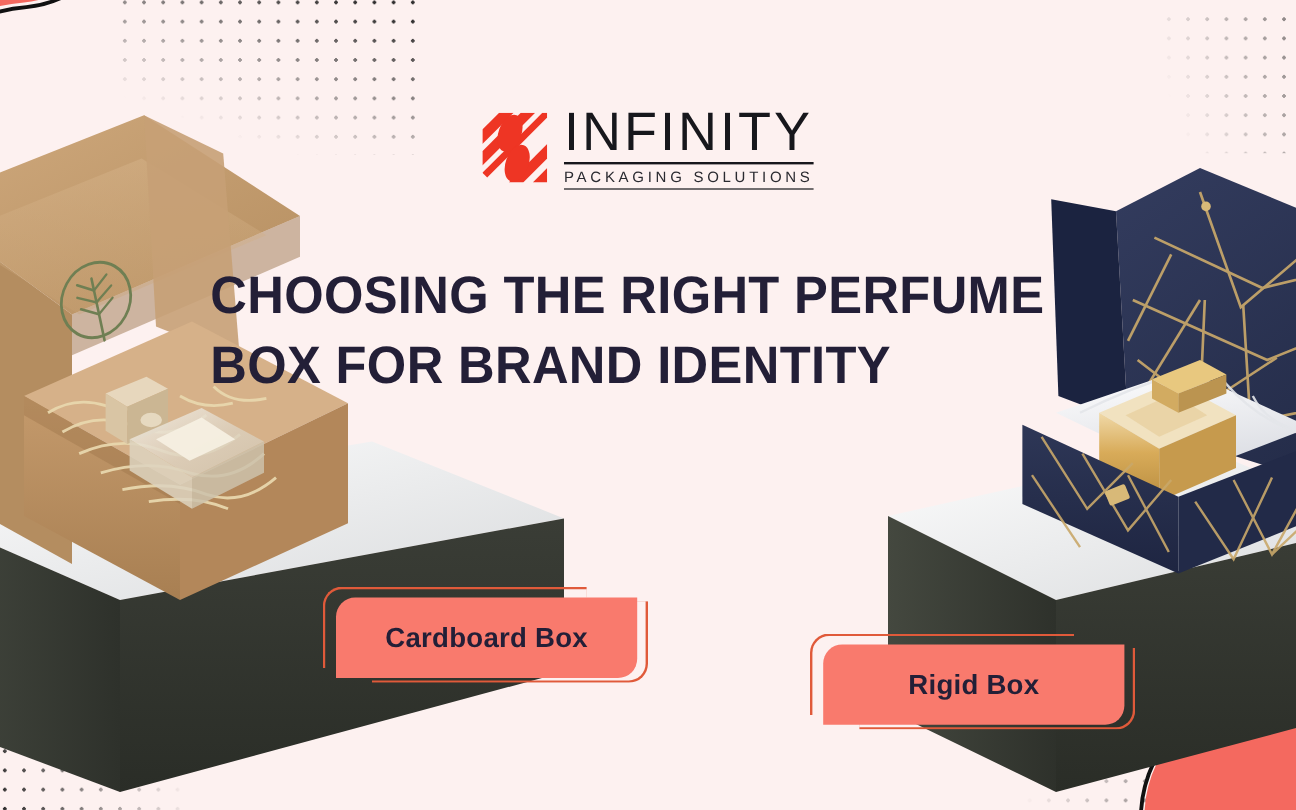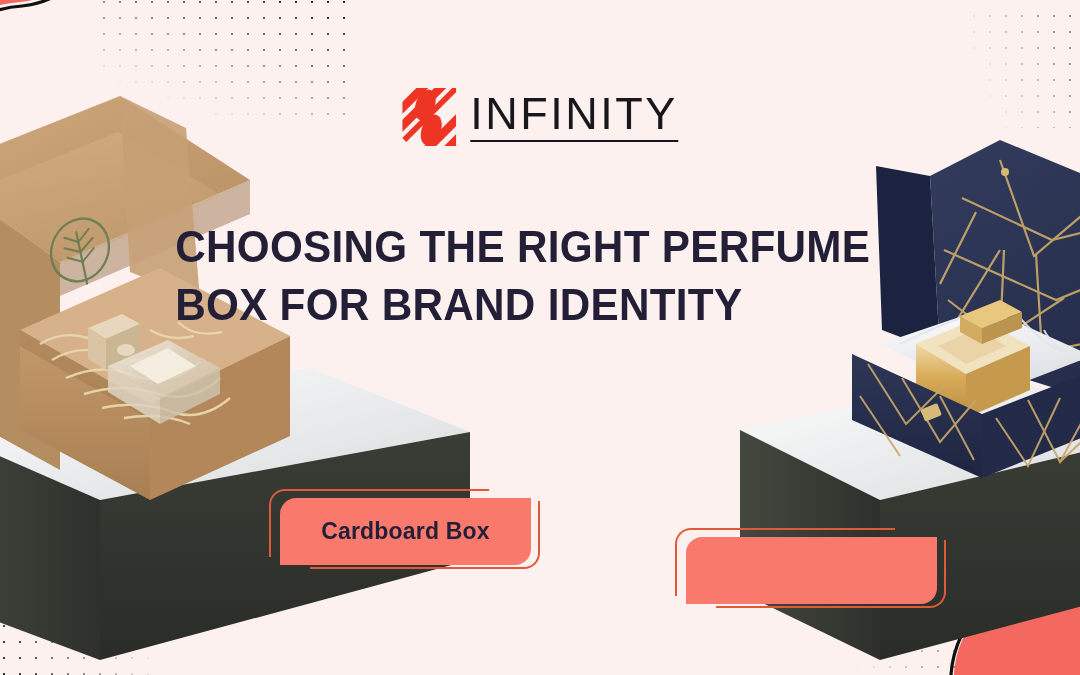--- a/index.html
+++ b/index.html
@@ -356,34 +356,36 @@
         <polygon points="0,32 32,0 44,0 0,44"></polygon>
         <polygon points="0,50 50,0 54,0 54,4 4,54"></polygon>
         <polygon points="22,58 54,26 54,38 34,58"></polygon>
         <polygon points="42,58 54,46 54,58"></polygon>
         <ellipse cx="23" cy="17" rx="9.5" ry="16" transform="rotate(20 23 17)"></ellipse>
         <ellipse cx="29" cy="42" rx="9.5" ry="16" transform="rotate(20 29 42)"></ellipse>
       </g>
     </svg>
     <div class="logo-type">
       <div class="logo-word">INFINITY</div>
+      <div class="logo-sub">PACKAGING SOLUTIONS</div>
     </div>
   </div>
 
   <div class="headline">
     <span class="headline-line">CHOOSING THE RIGHT PERFUME</span>
     <span class="headline-line">BOX FOR BRAND IDENTITY</span>
   </div>
 
   <div class="badge badge-cardboard">
     <div class="badge-outline badge-outline-a"></div>
     <div class="badge-outline badge-outline-b"></div>
     <div class="badge-fill"></div>
     <div class="badge-label">Cardboard Box</div>
   </div>
 
   <div class="badge badge-rigid">
     <div class="badge-outline badge-outline-a"></div>
     <div class="badge-outline badge-outline-b"></div>
     <div class="badge-fill"></div>
+    <div class="badge-label">Rigid Box</div>
   </div>
 
 </div>
 
 </body></html>

